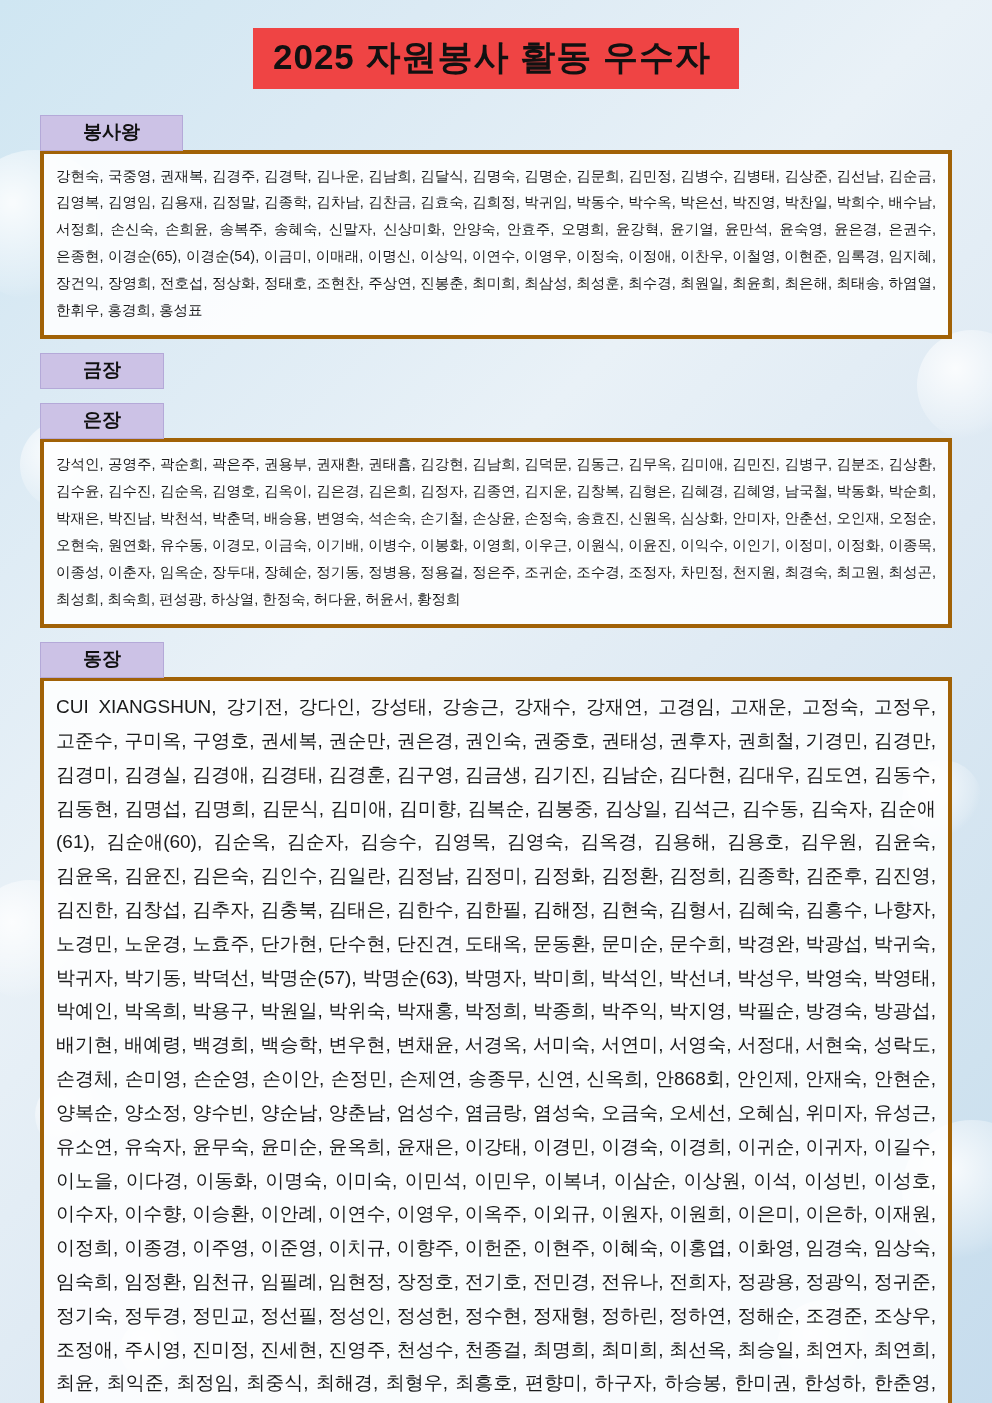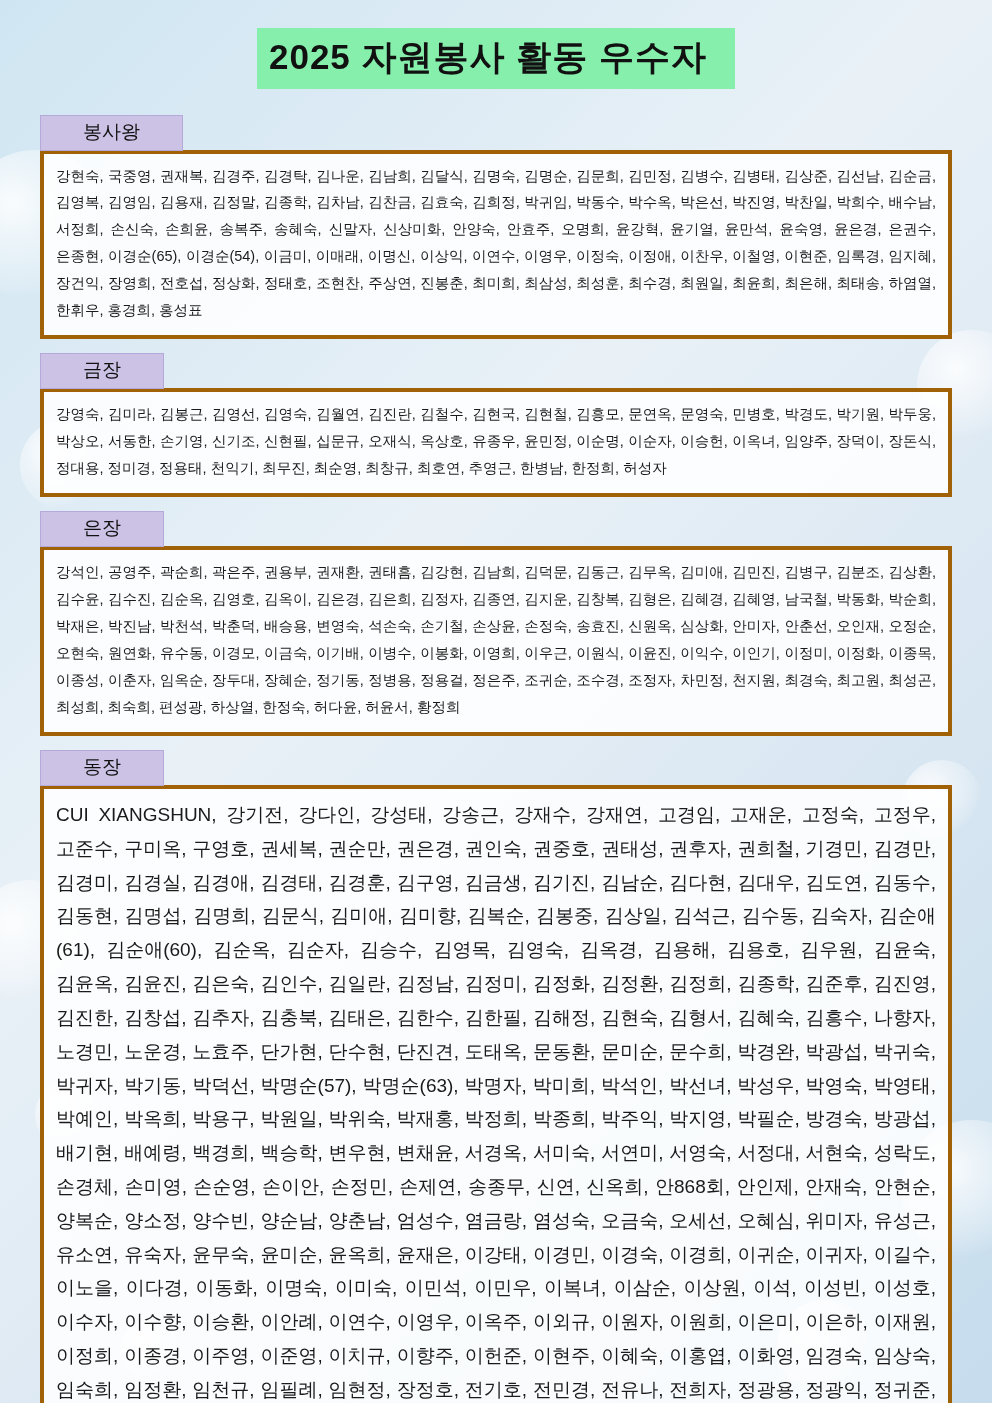--- a/index.html
+++ b/index.html
@@ -37,40 +37,40 @@
     padding: 0 40px;
   }
 
   .title-wrap {
     display: flex;
     justify-content: center;
     margin-top: 28px;
     margin-bottom: 26px;
   }
   .title {
-    background: #86efac;
+    background: #ef4444;
     color: #111;
     font-size: 35px;
     font-weight: bold;
     letter-spacing: 1px;
-    padding: 10px 28px 12px 12px;
+    padding: 10px 28px 12px 20px;
     line-height: 1.1;
     white-space: nowrap;
   }
 
   .section {
     margin-bottom: 14px;
   }
   .section-head {
     display: inline-block;
     background: #ccc2e6;
     border: 1px solid #b4a9d8;
     color: #111;
     font-size: 19px;
-    font-weight: normal;
+    font-weight: bold;
     padding: 3px 42px 5px 42px;
     position: relative;
     z-index: 3;
     margin-left: 0px;
   }
   .section-body {
     background: rgba(255,255,255,0.86);
     border: 4px solid #a16207;
     padding: 9px 12px 11px 12px;
     margin-top: -1px;
@@ -109,23 +109,20 @@
 
   <div class="section">
     <div class="section-head">봉사왕</div>
     <div class="section-body">
       <div class="names">강현숙, 국중영, 권재복, 김경주, 김경탁, 김나운, 김남희, 김달식, 김명숙, 김명순, 김문희, 김민정, 김병수, 김병태, 김상준, 김선남, 김순금, 김영복, 김영임, 김용재, 김정말, 김종학, 김차남, 김찬금, 김효숙, 김희정, 박귀임, 박동수, 박수옥, 박은선, 박진영, 박찬일, 박희수, 배수남, 서정희, 손신숙, 손희윤, 송복주, 송혜숙, 신말자, 신상미화, 안양숙, 안효주, 오명희, 윤강혁, 윤기열, 윤만석, 윤숙영, 윤은경, 은권수, 은종현, 이경순(65), 이경순(54), 이금미, 이매래, 이명신, 이상익, 이연수, 이영우, 이정숙, 이정애, 이찬우, 이철영, 이현준, 임록경, 임지혜, 장건익, 장영희, 전호섭, 정상화, 정태호, 조현찬, 주상연, 진봉춘, 최미희, 최삼성, 최성훈, 최수경, 최원일, 최윤희, 최은해, 최태송, 하염열, 한휘우, 홍경희, 홍성표</div>
     </div>
   </div>
 
   <div class="section">
     <div class="section-head">금장</div>
-    <div class="section-body">
-      <div class="names">강영숙, 김미라, 김봉근, 김영선, 김영숙, 김월연, 김진란, 김철수, 김현국, 김현철, 김흥모, 문연옥, 문영숙, 민병호, 박경도, 박기원, 박두웅, 박상오, 서동한, 손기영, 신기조, 신현필, 십문규, 오재식, 옥상호, 유종우, 윤민정, 이순명, 이순자, 이승헌, 이옥녀, 임양주, 장덕이, 장돈식, 정대용, 정미경, 정용태, 천익기, 최무진, 최순영, 최창규, 최호연, 추영근, 한병남, 한정희, 허성자</div>
-    </div>
   </div>
 
   <div class="section">
     <div class="section-head">은장</div>
     <div class="section-body">
       <div class="names">강석인, 공영주, 곽순희, 곽은주, 권용부, 권재환, 권태흠, 김강현, 김남희, 김덕문, 김동근, 김무옥, 김미애, 김민진, 김병구, 김분조, 김상환, 김수윤, 김수진, 김순옥, 김영호, 김옥이, 김은경, 김은희, 김정자, 김종연, 김지운, 김창복, 김형은, 김혜경, 김혜영, 남국철, 박동화, 박순희, 박재은, 박진남, 박천석, 박춘덕, 배승용, 변영숙, 석손숙, 손기철, 손상윤, 손정숙, 송효진, 신원옥, 심상화, 안미자, 안춘선, 오인재, 오정순, 오현숙, 원연화, 유수동, 이경모, 이금숙, 이기배, 이병수, 이봉화, 이영희, 이우근, 이원식, 이윤진, 이익수, 이인기, 이정미, 이정화, 이종목, 이종성, 이춘자, 임옥순, 장두대, 장혜순, 정기동, 정병용, 정용걸, 정은주, 조귀순, 조수경, 조정자, 차민정, 천지원, 최경숙, 최고원, 최성곤, 최성희, 최숙희, 편성광, 하상열, 한정숙, 허다윤, 허윤서, 황정희</div>
     </div>
   </div>
 
   <div class="section">

